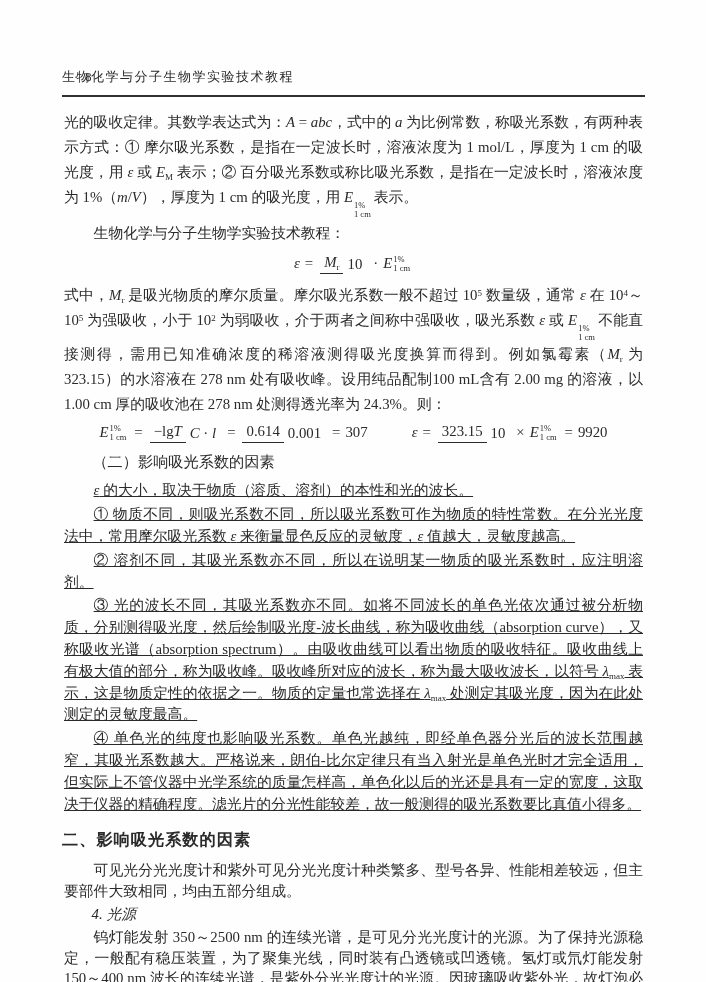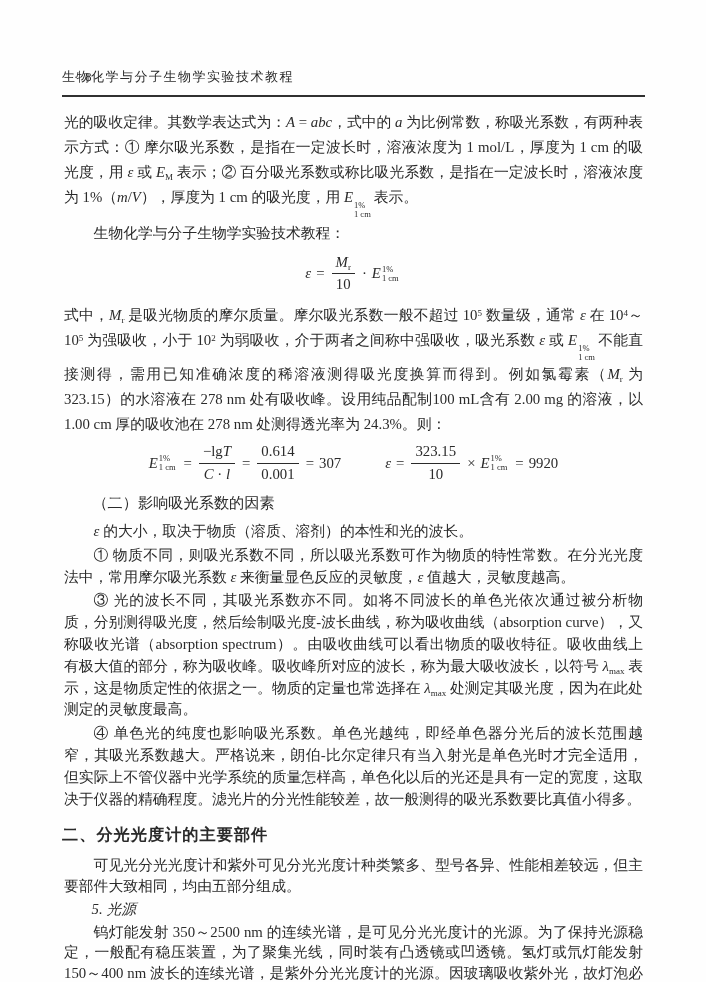--- a/index.html
+++ b/index.html
@@ -17,40 +17,40 @@
   
   .header{position:relative;height:20px;}
   .page-num{position:absolute;left:12px;top:2px;font-size:12.5px;letter-spacing:2px;}
   .book-title{text-align:left;font-size:13px;letter-spacing:1.5px;margin-top:24px;}
   .rule{border-bottom:2px solid #303030;margin-top:7px;}
   
   main{padding-top:11px;}
   p{margin:2px;font-size:14.8px;text-align:justify;}
   .ind{text-indent:2em;}
   .sec1 p{line-height:25px;}
-  .sec2 p{line-height:21.8px;}
+  .sec2 p{line-height:21.8px;text-decoration:underline;}
   .sec3 p{line-height:20.8px;}
   sup{font-size:9px;vertical-align:4px;line-height:0;}
   sub{font-size:9px;vertical-align:-3px;line-height:0;font-style:normal;}
   .mi{font-style:italic;}
   
   .ss{display:inline-flex;flex-direction:column;align-items:flex-start;
       font-size:8.5px;line-height:9px;vertical-align:-6px;margin:0 3px 0 1px;font-style:normal;}
   
   .h-bold-serif{font-size:15.2px;font-weight:normal;text-indent:2em;margin:9px 0 7px;}
   .h-main{font-family:"Liberation Sans","DejaVu Sans",sans-serif;
           font-size:16.2px;font-weight:bold;letter-spacing:1px;margin:14px 0 9px;}
   .h-kai{font-style:italic;font-size:14.8px;text-indent:2em;line-height:20.8px;margin:1px 0;}
   
   .formula{display:flex;justify-content:center;align-items:center;font-size:14.8px;}
   .f1{margin:7px 0 9px;}
   .f2{margin:5px 0 7px;gap:44px;}
   .fitem{display:flex;align-items:center;}
   .op{padding:0 5px;}
-  .frac{display:inline-flex;flex-direction:column;align-items:center;
+  .frac{display:inline-flex;flex-direction:row;align-items:center;
         vertical-align:middle;margin:0 2px;line-height:1.3;}
   .fn{display:block;padding:0 4px 1px;border-bottom:1.2px solid #2a2a2a;text-align:center;}
   .fd{display:block;padding:1px 4px 0;text-align:left;}
   .e1{display:inline-flex;align-items:center;}
 </style>
 </head>
 <body>
 
 <div class="page">
 
@@ -132,26 +132,27 @@
           <span class="op">=</span>
           <span>9920</span>
         </span>
       </div>
     </div>
 
     <div class="sec2">
       <div class="h-bold-serif">（二）影响吸光系数的因素</div>
       <p class="ind"><span class="mi">ε</span> 的大小，取决于物质（溶质、溶剂）的本性和光的波长。</p>
       <p class="ind">① 物质不同，则吸光系数不同，所以吸光系数可作为物质的特性常数。在分光光度法中，常用摩尔吸光系数 <span class="mi">ε</span> 来衡量显色反应的灵敏度，<span class="mi">ε</span> 值越大，灵敏度越高。</p>
+      <p class="ind">② 溶剂不同，其吸光系数亦不同，所以在说明某一物质的吸光系数时，应注明溶剂。</p>
       <p class="ind">③ 光的波长不同，其吸光系数亦不同。如将不同波长的单色光依次通过被分析物质，分别测得吸光度，然后绘制吸光度-波长曲线，称为吸收曲线（absorption curve），又称吸收光谱（absorption spectrum）。由吸收曲线可以看出物质的吸收特征。吸收曲线上有极大值的部分，称为吸收峰。吸收峰所对应的波长，称为最大吸收波长，以符号 <span class="mi">λ</span><sub>max</sub> 表示，这是物质定性的依据之一。物质的定量也常选择在 <span class="mi">λ</span><sub>max</sub> 处测定其吸光度，因为在此处测定的灵敏度最高。</p>
       <p class="ind">④ 单色光的纯度也影响吸光系数。单色光越纯，即经单色器分光后的波长范围越窄，其吸光系数越大。严格说来，朗伯-比尔定律只有当入射光是单色光时才完全适用，但实际上不管仪器中光学系统的质量怎样高，单色化以后的光还是具有一定的宽度，这取决于仪器的精确程度。滤光片的分光性能较差，故一般测得的吸光系数要比真值小得多。</p>
     </div>
 
     <div class="sec3">
-      <div class="h-main">二、分光光度计的主要部件</div>
+      <div class="h-main">二、影响吸光系数的因素</div>
       <p class="ind">可见光分光光度计和紫外可见分光光度计种类繁多、型号各异、性能相差较远，但主要部件大致相同，均由五部分组成。</p>
-      <div class="h-kai">5. 光源</div>
+      <div class="h-kai">4. 光源</div>
       <p class="ind">钨灯能发射 350～2500 nm 的连续光谱，是可见分光光度计的光源。为了保持光源稳定，一般配有稳压装置，为了聚集光线，同时装有凸透镜或凹透镜。氢灯或氘灯能发射150～400 nm 波长的连续光谱，是紫外分光光度计的光源。因玻璃吸收紫外光，故灯泡必须用石英材料制成或用石英窗隔离。</p>
 
     </div>
 
   </main>
 </div>
 
 </body></html>

